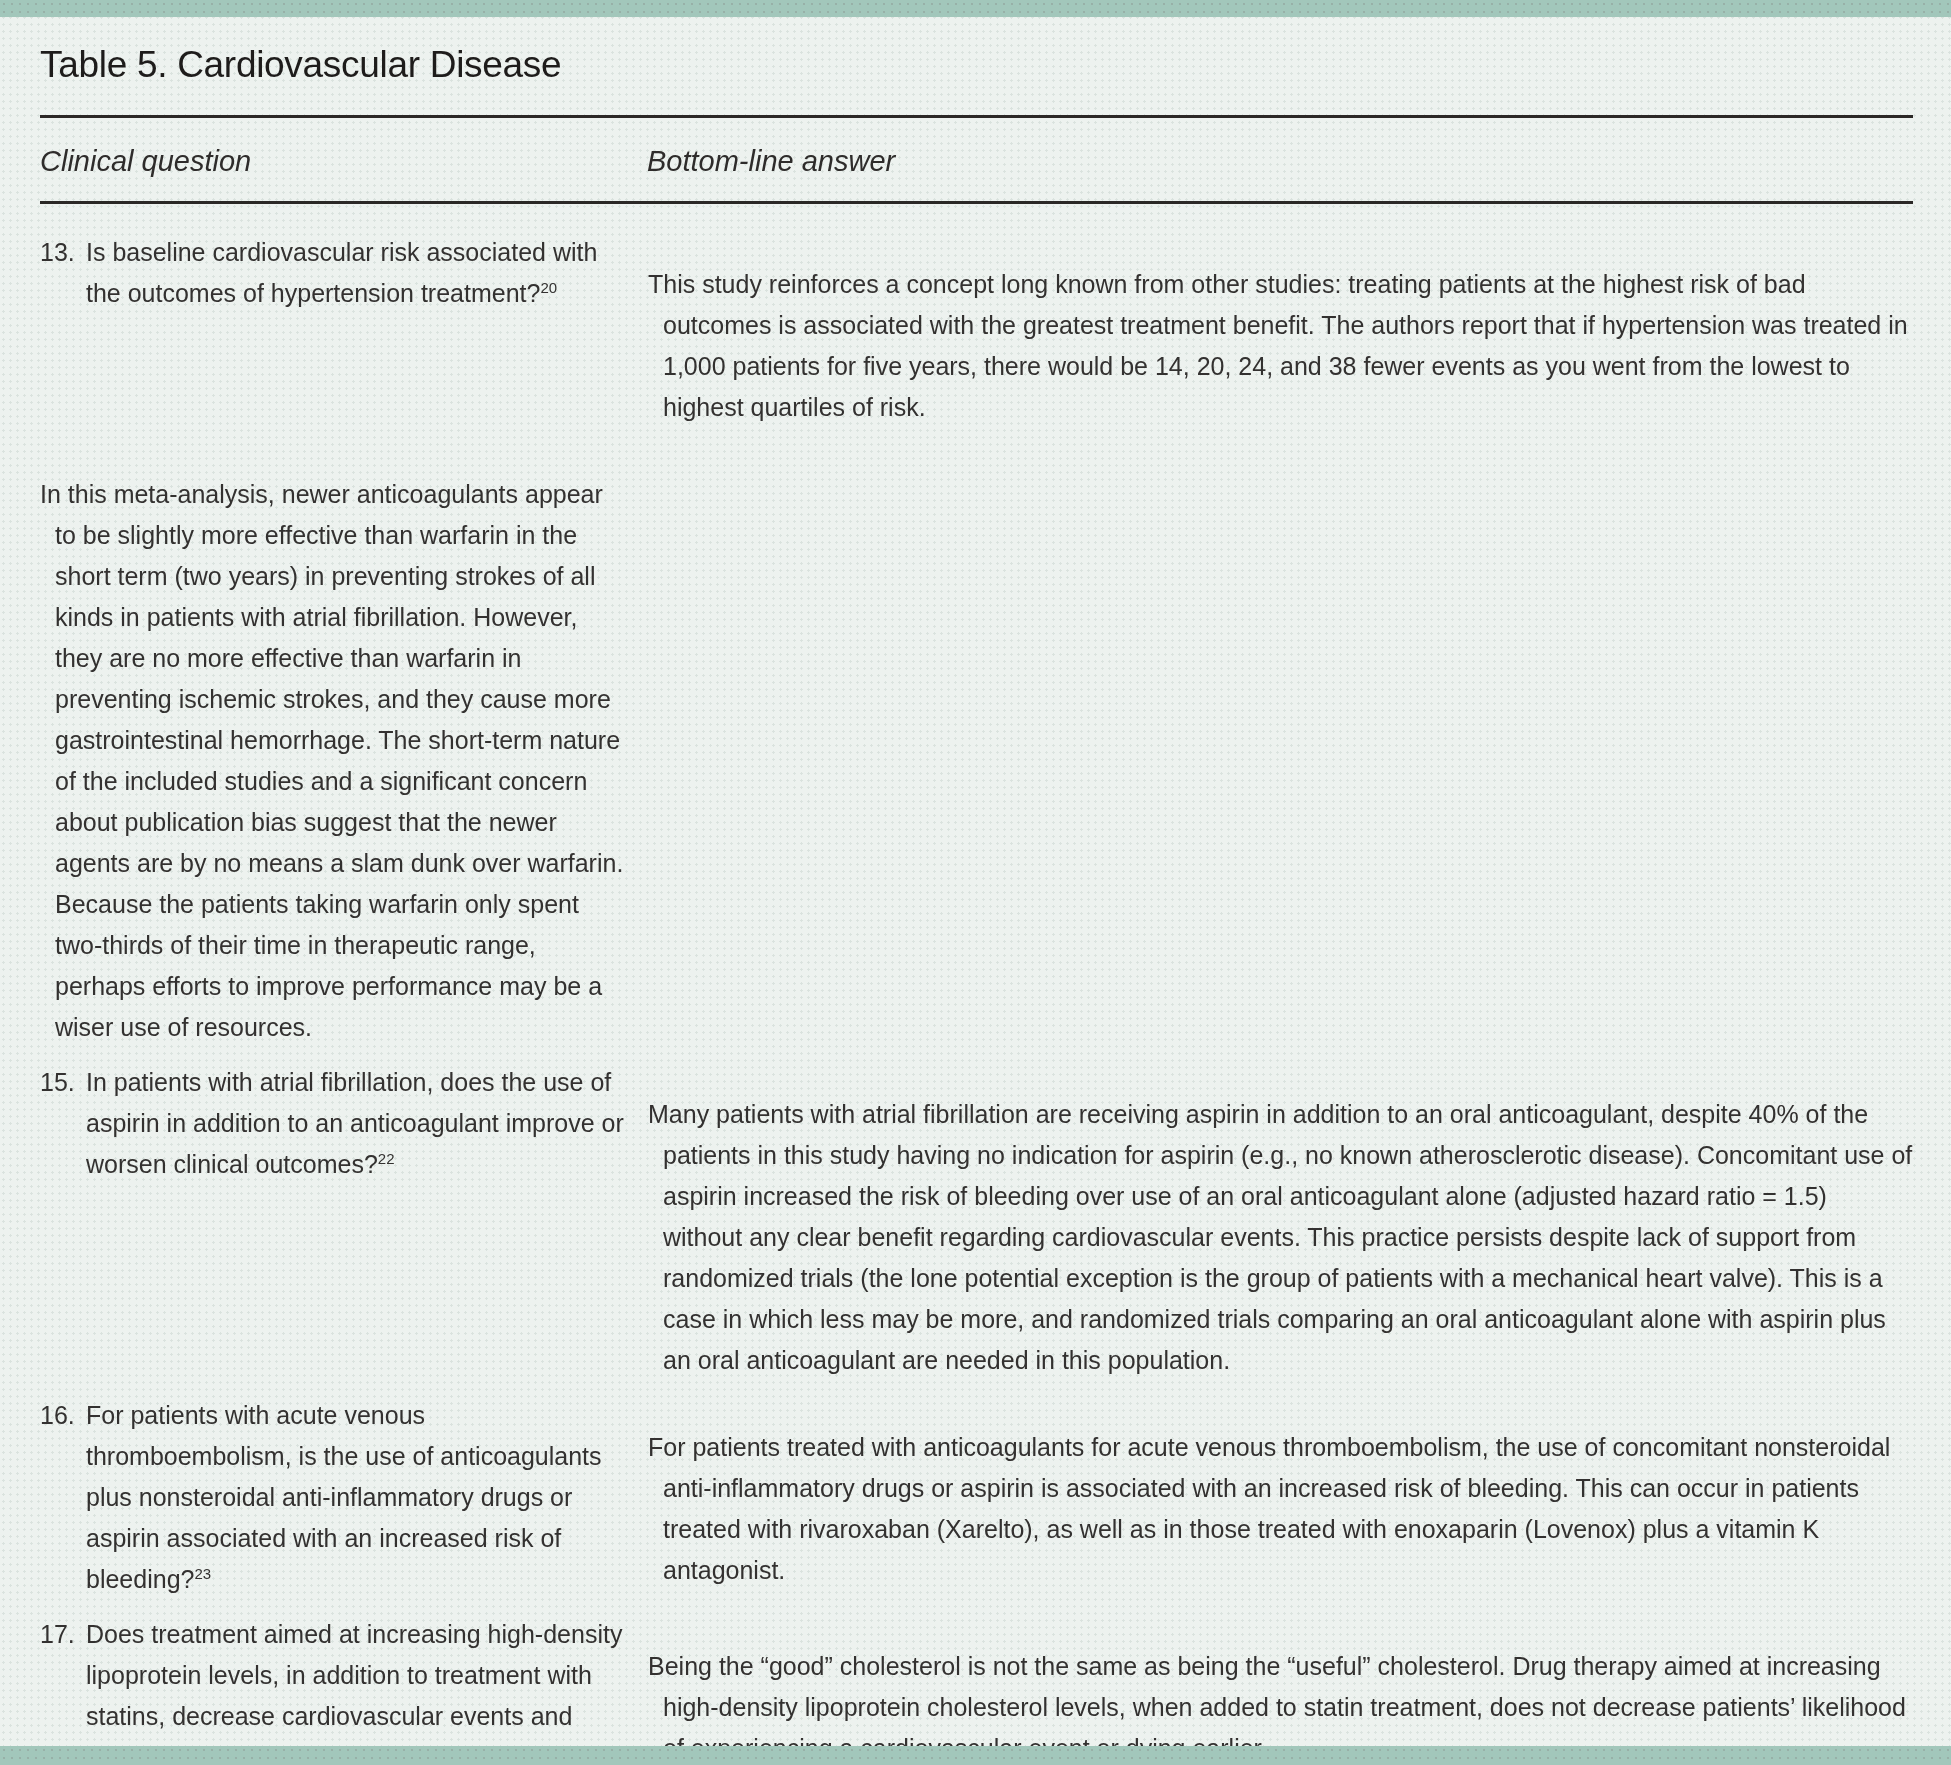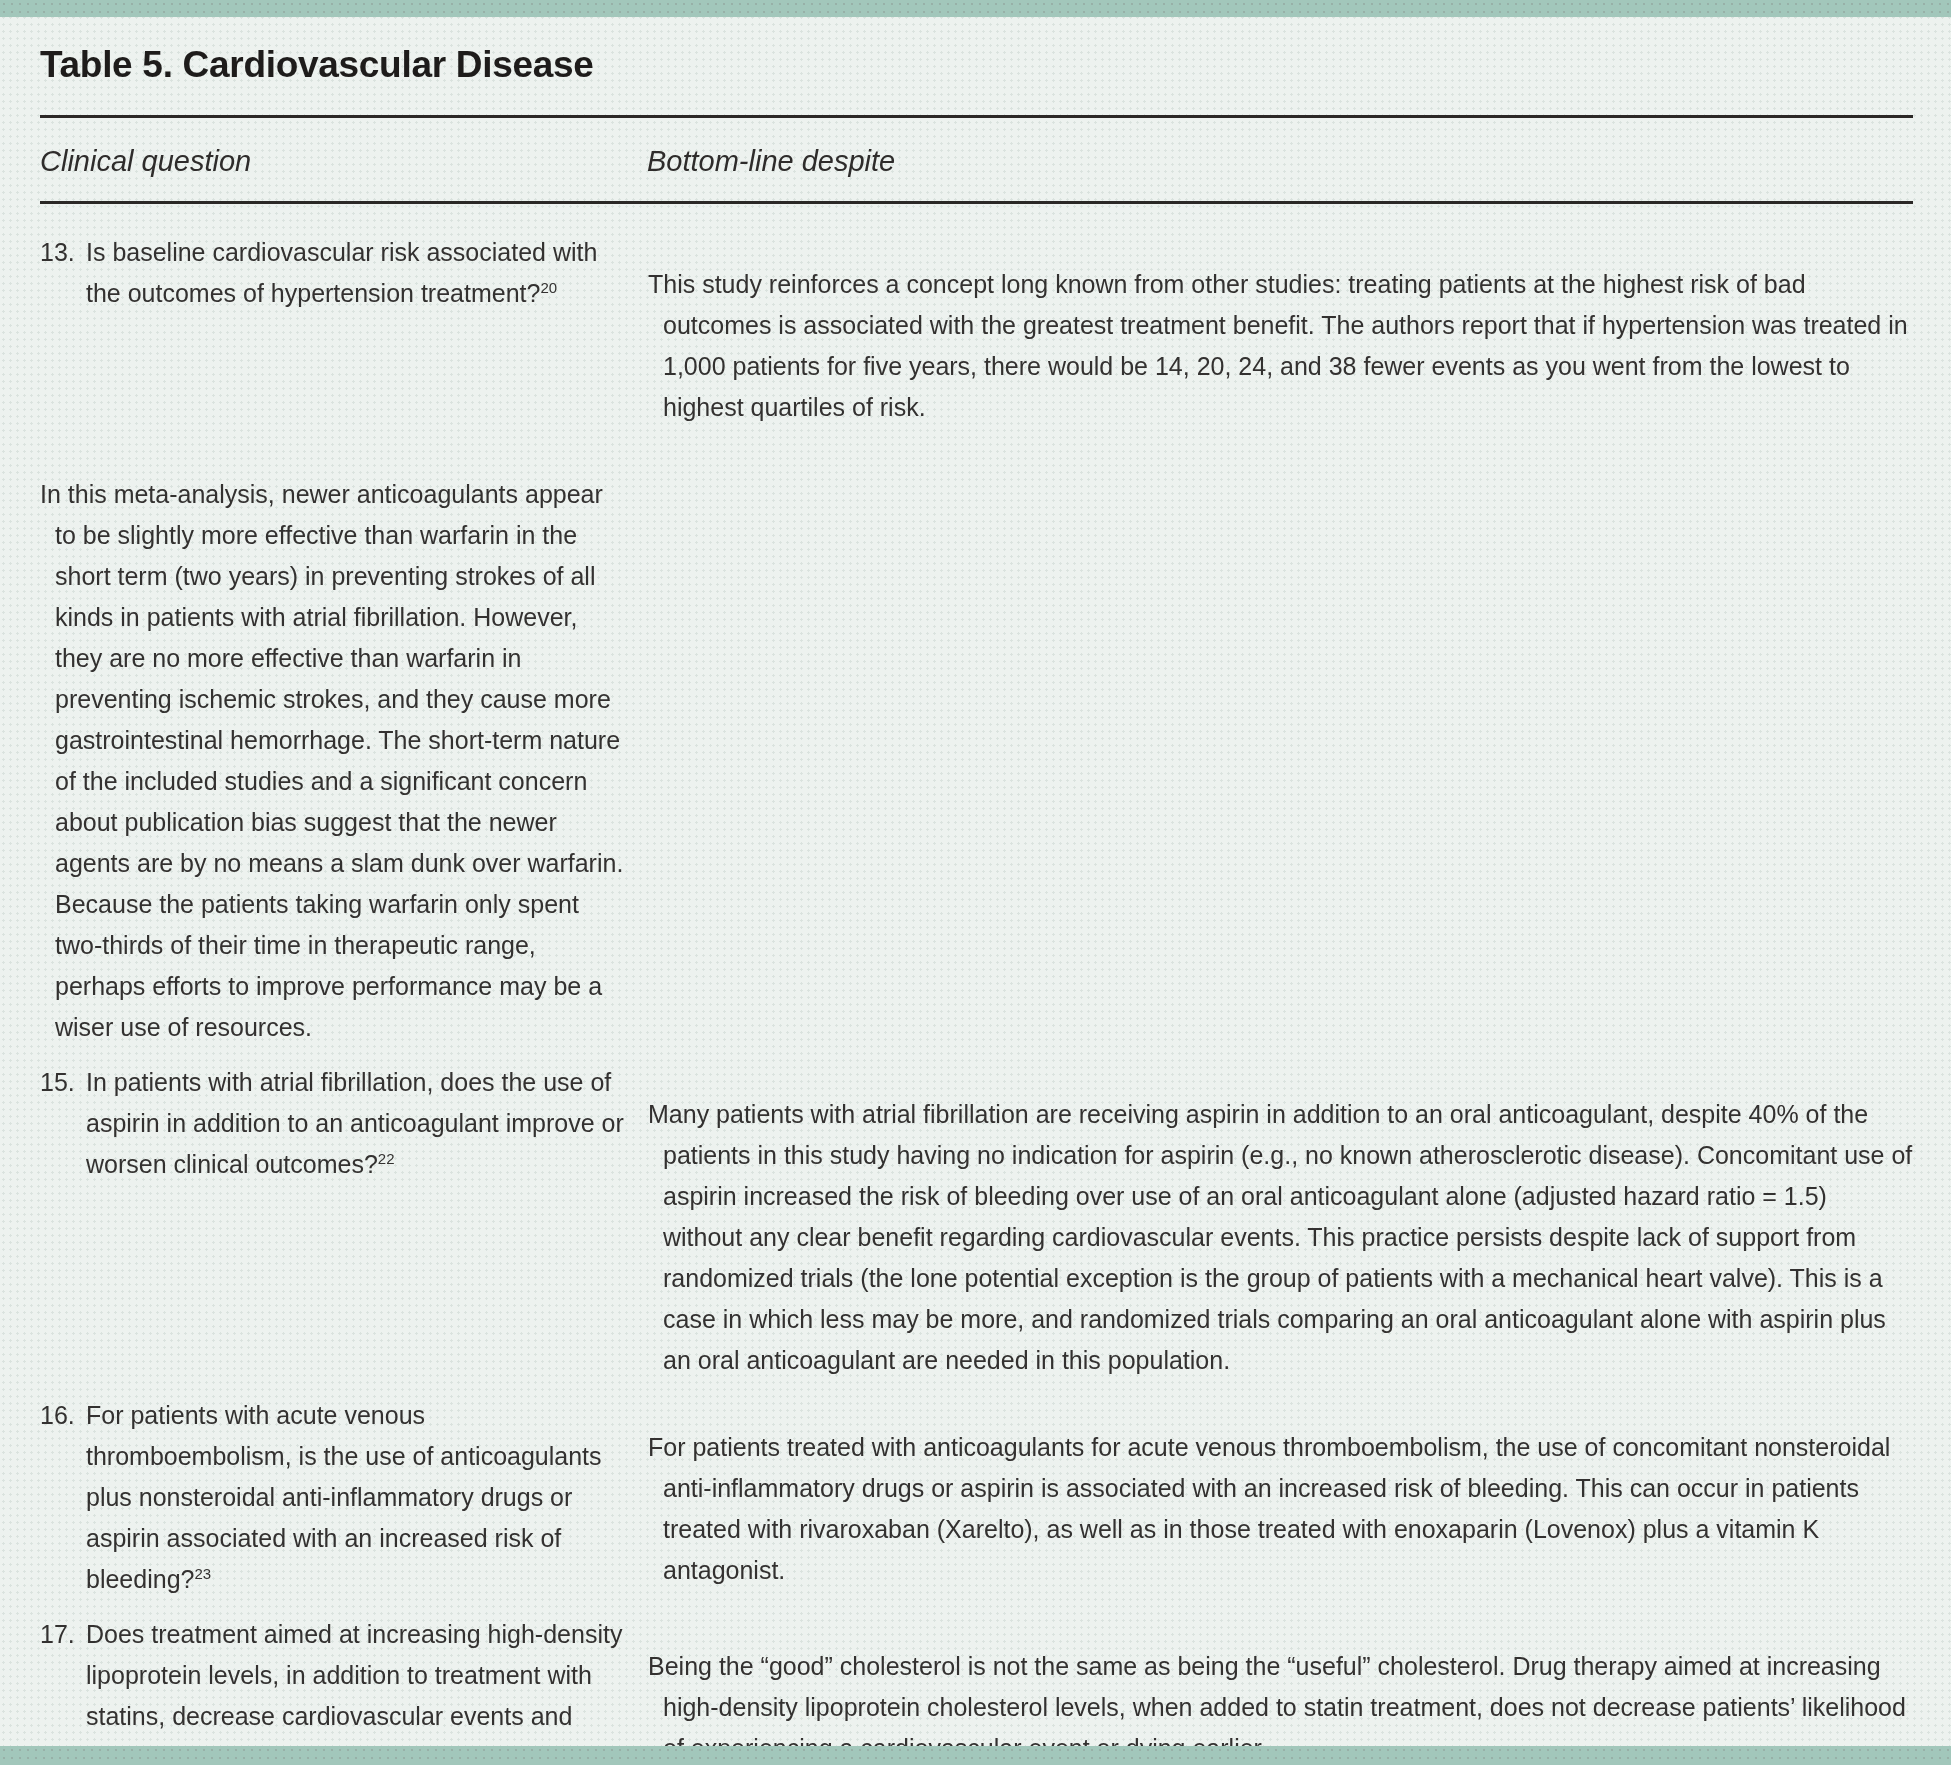--- a/index.html
+++ b/index.html
@@ -27,21 +27,21 @@
   }
   .accent-bar.top { top: 0; height: 17px; }
   .accent-bar.bottom { bottom: 0; height: 19px; }
 
   .content { padding: 0 38px 0 40px; }
 
   h1.table-title {
     margin: 44px 0 0 0;
     font-size: 37px;
     line-height: 42px;
-    font-weight: bold;
+    font-weight: normal;
     color: #1e1c1b;
     letter-spacing: -0.3px;
   }
 
   .rule { height: 3px; background: #2b2826; }
   .title-rule { margin-top: 29px; }
   .head-rule  { margin-top: 21px; }
   .bottom-rule{ margin-top: 14px; }
 
   .head-row {
@@ -92,21 +92,21 @@
 <div class="page">
   <div class="accent-bar top"></div>
 
   <div class="content">
     <h1 class="table-title">Table 5. Cardiovascular Disease</h1>
 
     <div class="rule title-rule"></div>
 
     <div class="head-row">
       <div class="col-head">Clinical question</div>
-      <div class="col-head">Bottom-line despite</div>
+      <div class="col-head">Bottom-line answer</div>
     </div>
 
     <div class="rule head-rule"></div>
 
     <div class="rows">
 
       <div class="row">
         <div class="cell q"><span class="num">13.</span><span>Is baseline cardiovascular risk associated with the outcomes of hypertension treatment?</span><sup class="ref">20</sup></div>
         <div class="cell a">This study reinforces a concept long known from other studies: treating patients at the highest risk of bad outcomes is associated with the greatest treatment benefit. The authors report that if hypertension was treated in 1,000 patients for five years, there would be 14, 20, 24, and 38 fewer events as you went from the lowest to highest quartiles of risk.</div>
       </div>

